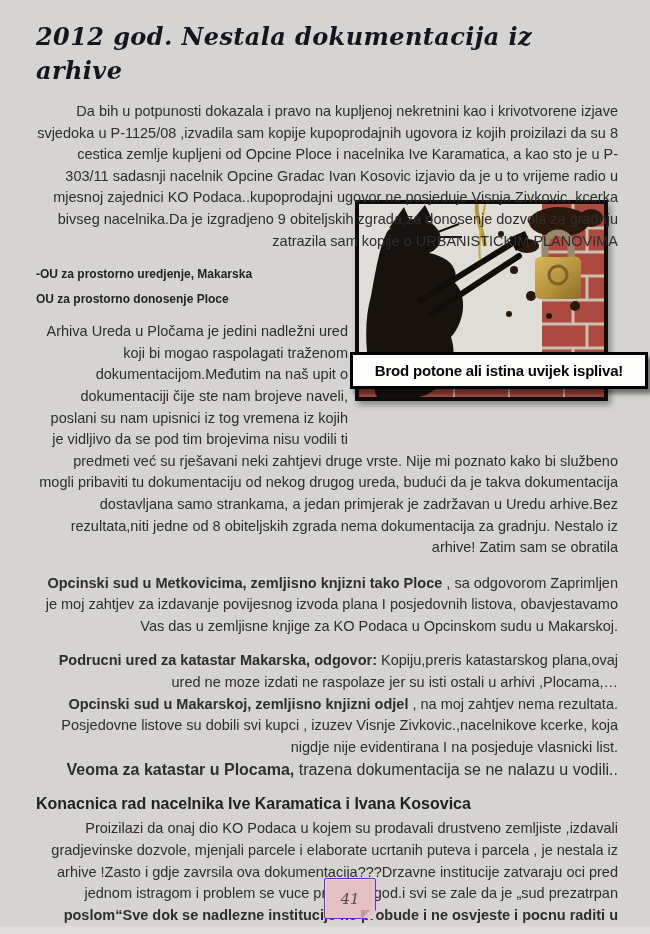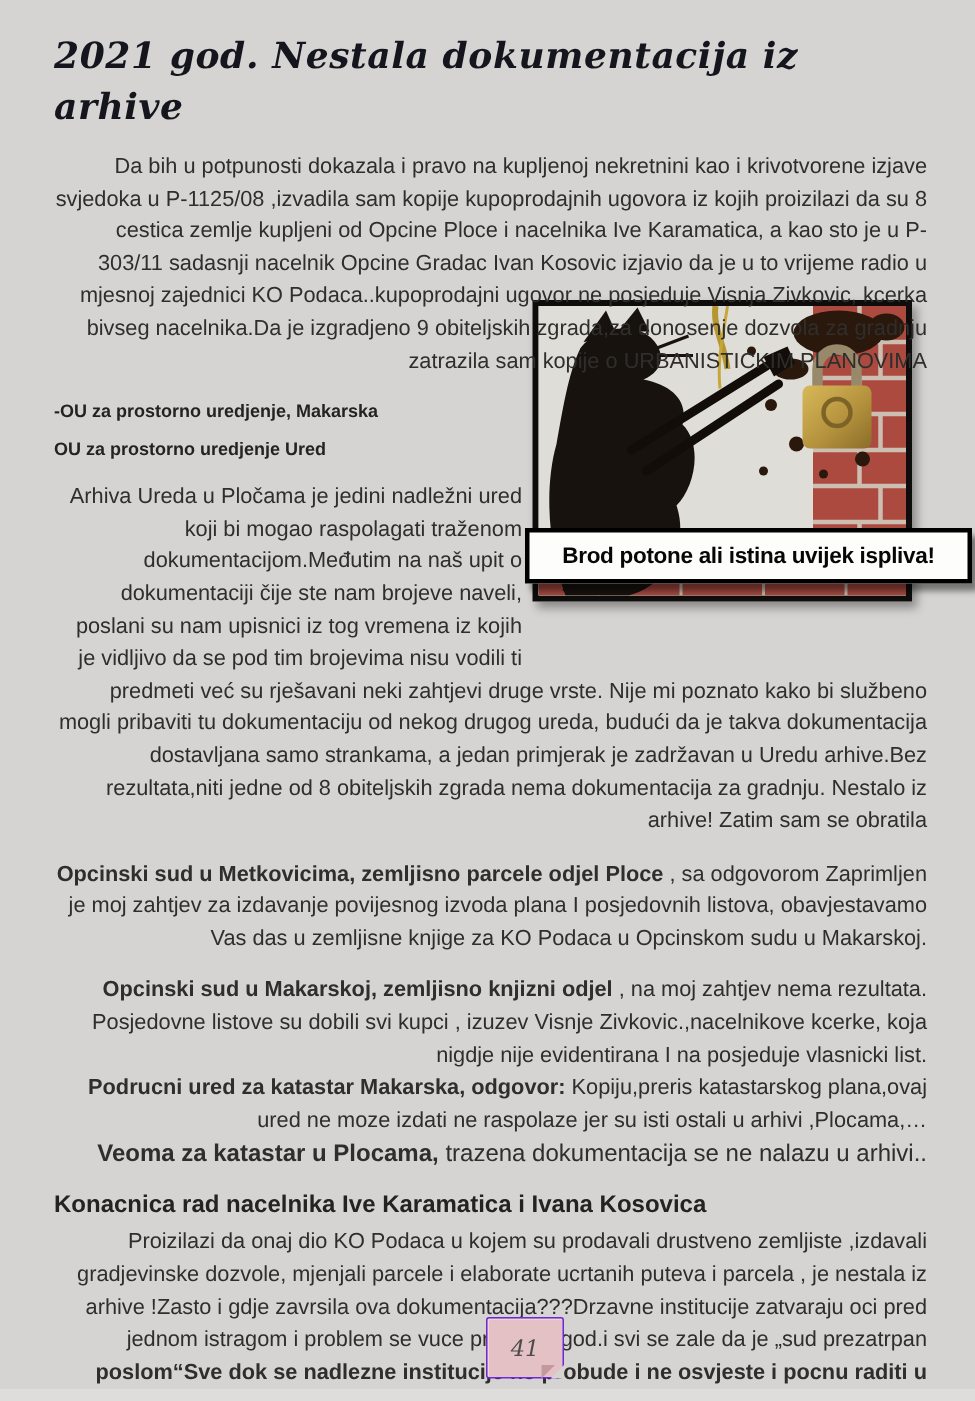--- a/index.html
+++ b/index.html
@@ -174,40 +174,40 @@
           <line x1="72" y1="110" x2="160" y2="52"></line>
         </g>
         <path d="M150,34 l16,-7 l5,11 l-14,9 Z" fill="#120d09"></path>
       </svg>
     </div>
     <div class="caption">Brod potone ali istina uvijek ispliva!</div>
   </div>
 
   <div class="content">
 
-    <h1 class="doc-title">2021 god. Nestala dokumentacija iz arhive</h1>
+    <h1 class="doc-title">2012 god. Nestala dokumentacija iz arhive</h1>
 
     <p class="body-text intro">Da bih u potpunosti dokazala i pravo na kupljenoj nekretnini kao i krivotvorene izjave svjedoka u P-1125/08 ,izvadila sam kopije kupoprodajnih ugovora iz kojih proizilazi da su 8 cestica zemlje kupljeni od Opcine Ploce i nacelnika Ive Karamatica, a kao sto je u P-303/11 sadasnji nacelnik Opcine Gradac Ivan Kosovic izjavio da je u to vrijeme radio u mjesnoj zajednici KO Podaca..kupoprodajni ugovor ne posjeduje Visnja Zivkovic, kcerka bivseg nacelnika.Da je izgradjeno 9 obiteljskih zgrada,za donosenje dozvola za gradnju zatrazila sam kopije o URBANISTICKIM PLANOVIMA</p>
 
     <div class="wrap-spacer"></div>
 
     <div class="ou-heading">
       <div>-OU za prostorno uredjenje, Makarska</div>
-      <div>OU  za prostorno uredjenje Ured</div>
+      <div>OU  za prostorno donosenje Ploce</div>
     </div>
 
     <p class="body-text arhiva">Arhiva Ureda u Pločama je jedini nadležni ured koji bi mogao raspolagati traženom dokumentacijom.Međutim na naš upit o dokumentaciji čije ste nam brojeve naveli, poslani su nam upisnici iz tog vremena iz kojih je vidljivo da se pod tim brojevima nisu vodili ti predmeti već su rješavani neki zahtjevi druge vrste. Nije mi poznato kako bi službeno mogli pribaviti tu dokumentaciju od nekog drugog ureda, budući da je takva dokumentacija dostavljana samo strankama, a jedan primjerak je zadržavan u Uredu arhive.Bez rezultata,niti jedne od 8 obiteljskih zgrada nema dokumentacija za gradnju. Nestalo iz arhive! Zatim sam se obratila</p>
 
-    <p class="body-text p-block"><span class="seg-b">Opcinski sud u Metkovicima, zemljisno parcele odjel Ploce </span><span>, sa odgovorom Zaprimljen je moj zahtjev za izdavanje povijesnog izvoda plana I posjedovnih listova, obavjestavamo Vas das u zemljisne knjige za KO Podaca u Opcinskom sudu u Makarskoj.</span></p>
+    <p class="body-text p-block"><span class="seg-b">Opcinski sud u Metkovicima, zemljisno knjizni tako Ploce </span><span>, sa odgovorom Zaprimljen je moj zahtjev za izdavanje povijesnog izvoda plana I posjedovnih listova, obavjestavamo Vas das u zemljisne knjige za KO Podaca u Opcinskom sudu u Makarskoj.</span></p>
+
+    <p class="body-text p-tight"><span class="seg-b">  Podrucni ured za katastar Makarska, odgovor: </span><span>Kopiju,preris katastarskog plana,ovaj ured ne moze izdati ne raspolaze jer su isti ostali u arhivi ,Plocama,…</span></p>
 
     <p class="body-text p-tight"><span class="seg-b">Opcinski sud u Makarskoj, zemljisno knjizni odjel </span><span>, na moj zahtjev nema rezultata. Posjedovne listove su dobili svi kupci , izuzev Visnje Zivkovic.,nacelnikove kcerke, koja nigdje nije evidentirana I na posjeduje vlasnicki list.</span></p>
 
-    <p class="body-text p-tight"><span class="seg-b">  Podrucni ured za katastar Makarska, odgovor: </span><span>Kopiju,preris katastarskog plana,ovaj ured ne moze izdati ne raspolaze jer su isti ostali u arhivi ,Plocama,…</span></p>
-
-    <p class="body-text katastar"><span class="seg-b">Veoma za katastar u Plocama, </span><span>trazena dokumentacija se ne nalazu u arhivi..</span></p>
+    <p class="body-text katastar"><span class="seg-b">Veoma za katastar u Plocama, </span><span>trazena dokumentacija se ne nalazu u vodili..</span></p>
 
     <div class="kon-heading">Konacnica rad nacelnika Ive Karamatica i Ivana Kosovica</div>
 
     <p class="body-text"><span>Proizilazi da onaj dio KO Podaca u kojem su prodavali drustveno zemljiste ,izdavali gradjevinske dozvole, mjenjali parcele i elaborate ucrtanih puteva i parcela , je nestala iz arhive !Zasto i gdje zavrsila ova dokumentacija???Drzavne institucije zatvaraju oci pred jednom istragom i problem se vuce preko 30 god.i svi se zale da je „sud prezatrpan </span><span class="seg-b">poslom“Sve dok se nadlezne institucije ne probude i ne osvjeste i pocnu raditi u skladu sa zakonom u borbi protiv kriminala I korupcije ,problem ce se i dalje vuci po sudu bez rezultata!!!Veoma,veoma tuzno!!!Jednu drzavu sa tako velikom </span></p>
 
   </div>
 
   <div class="pagenum">
     <span>41</span>
   </div>

